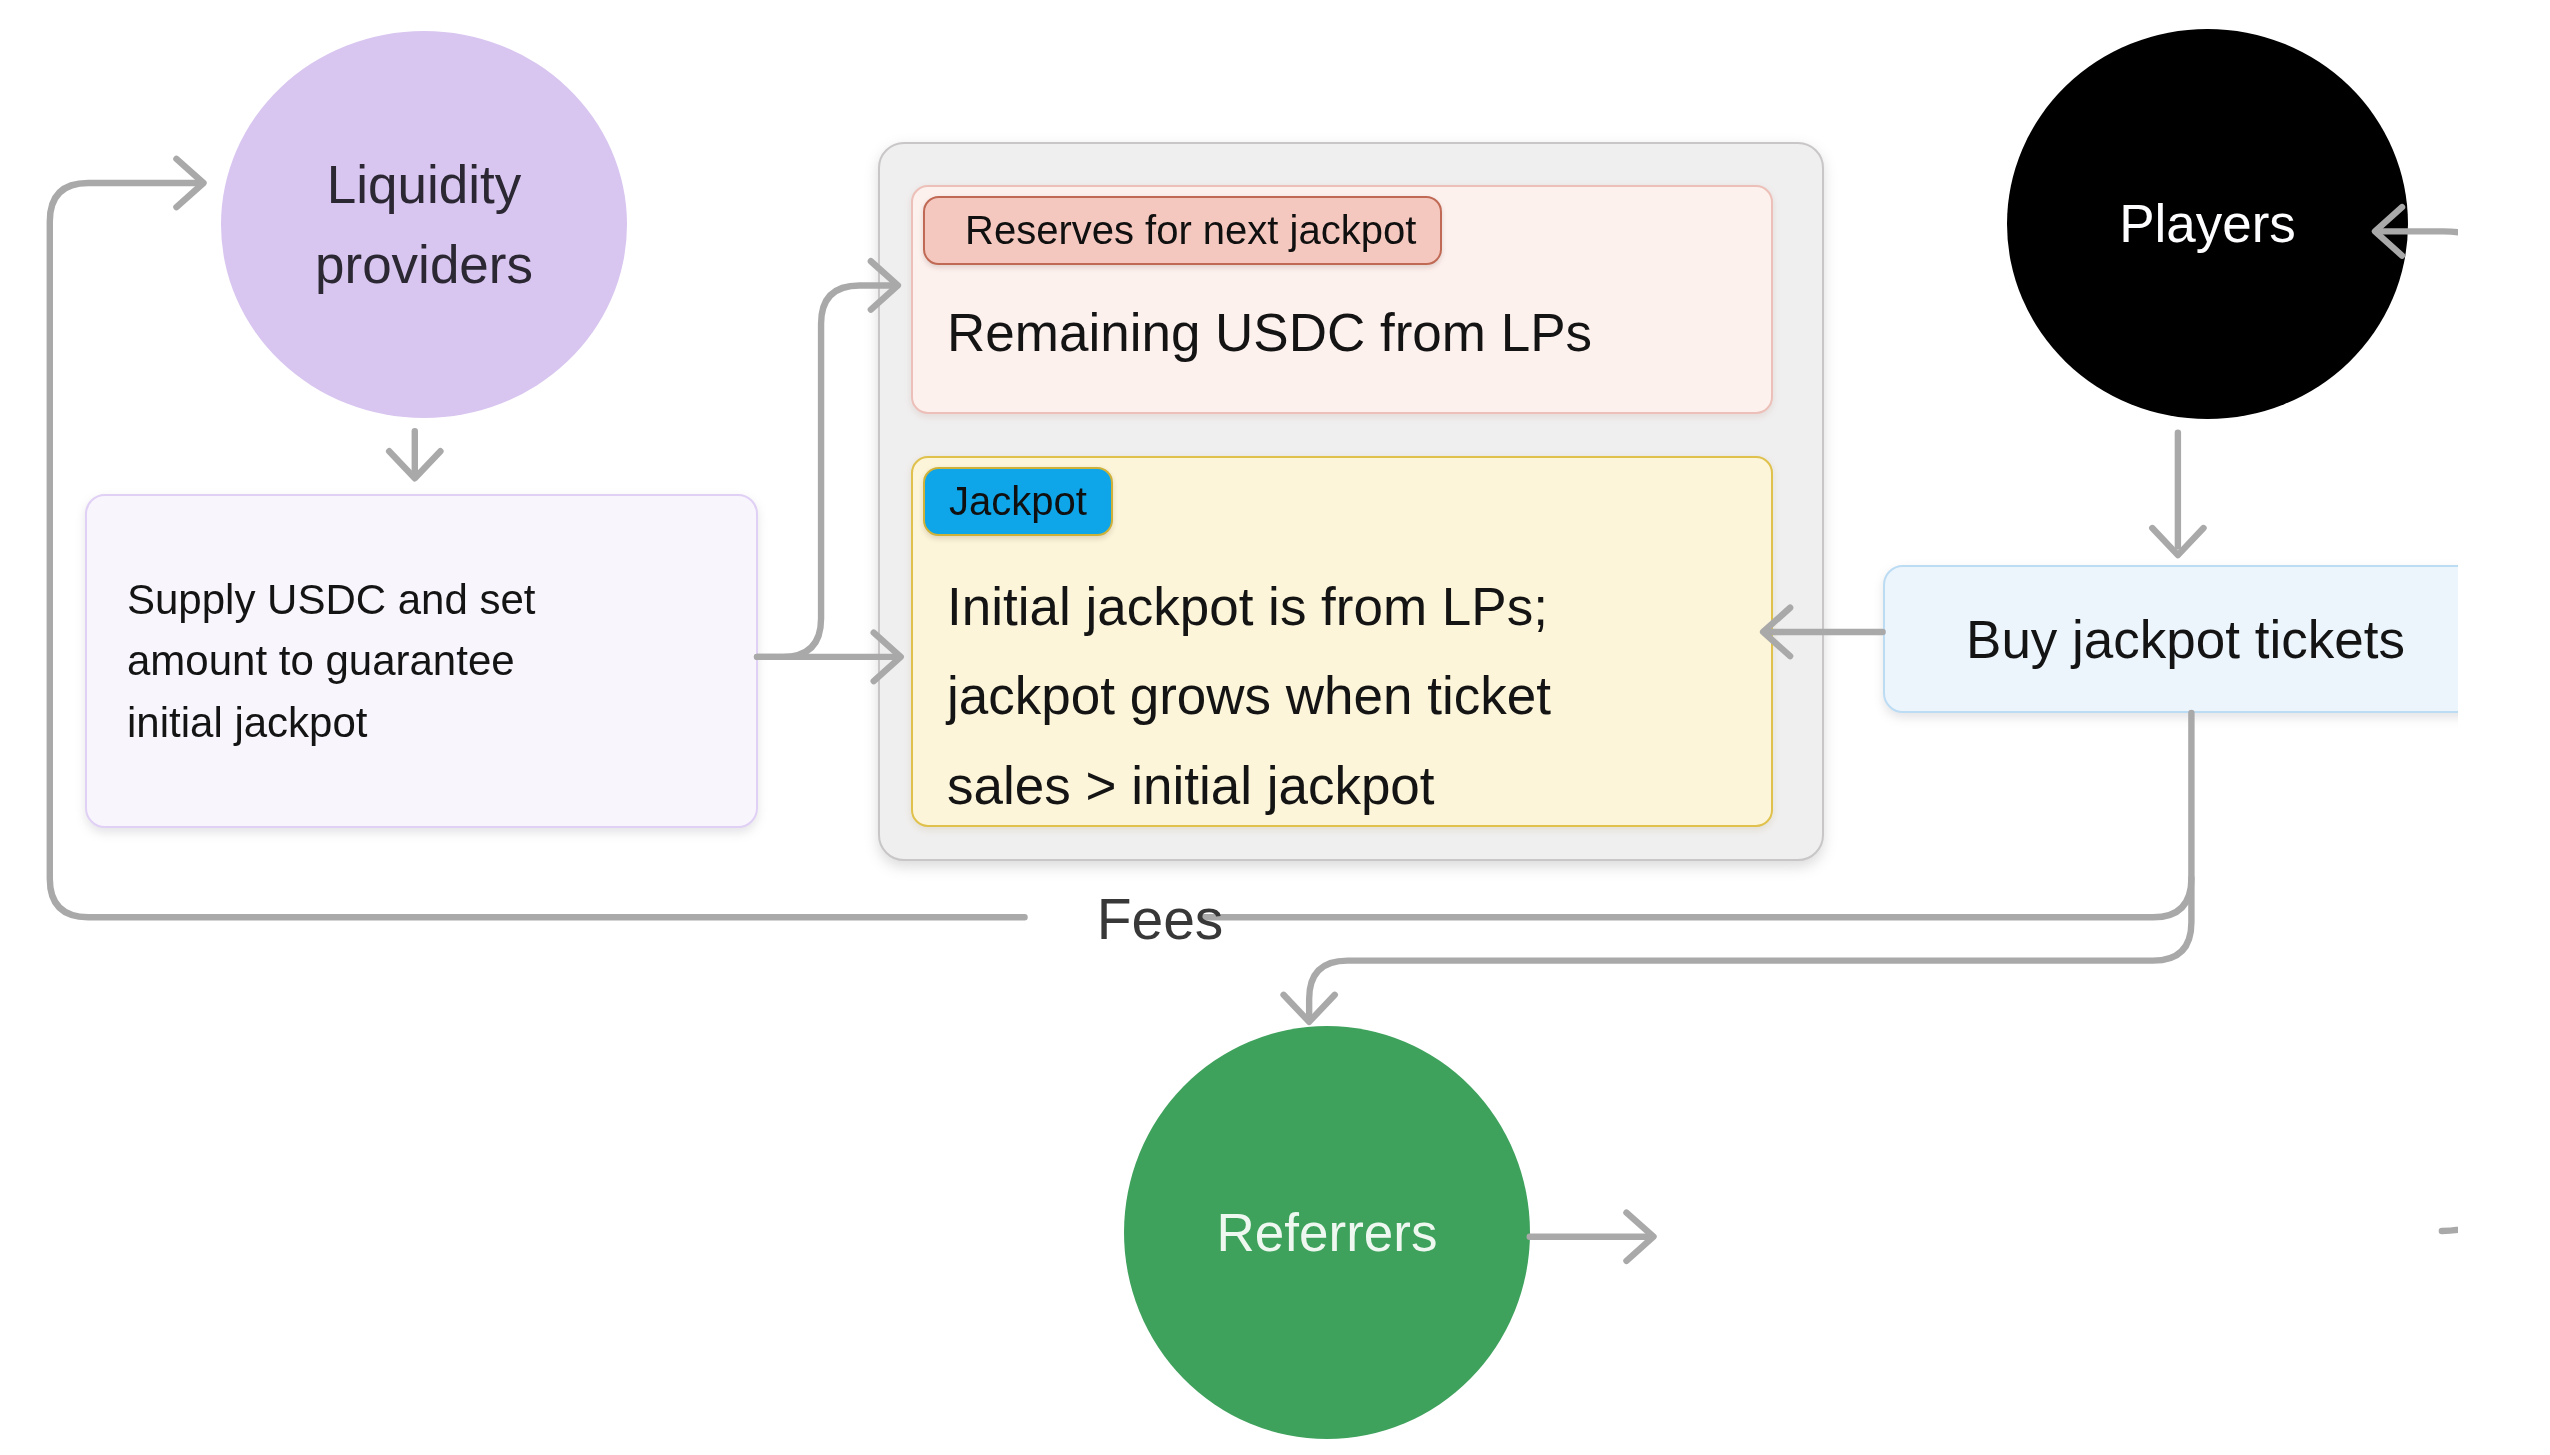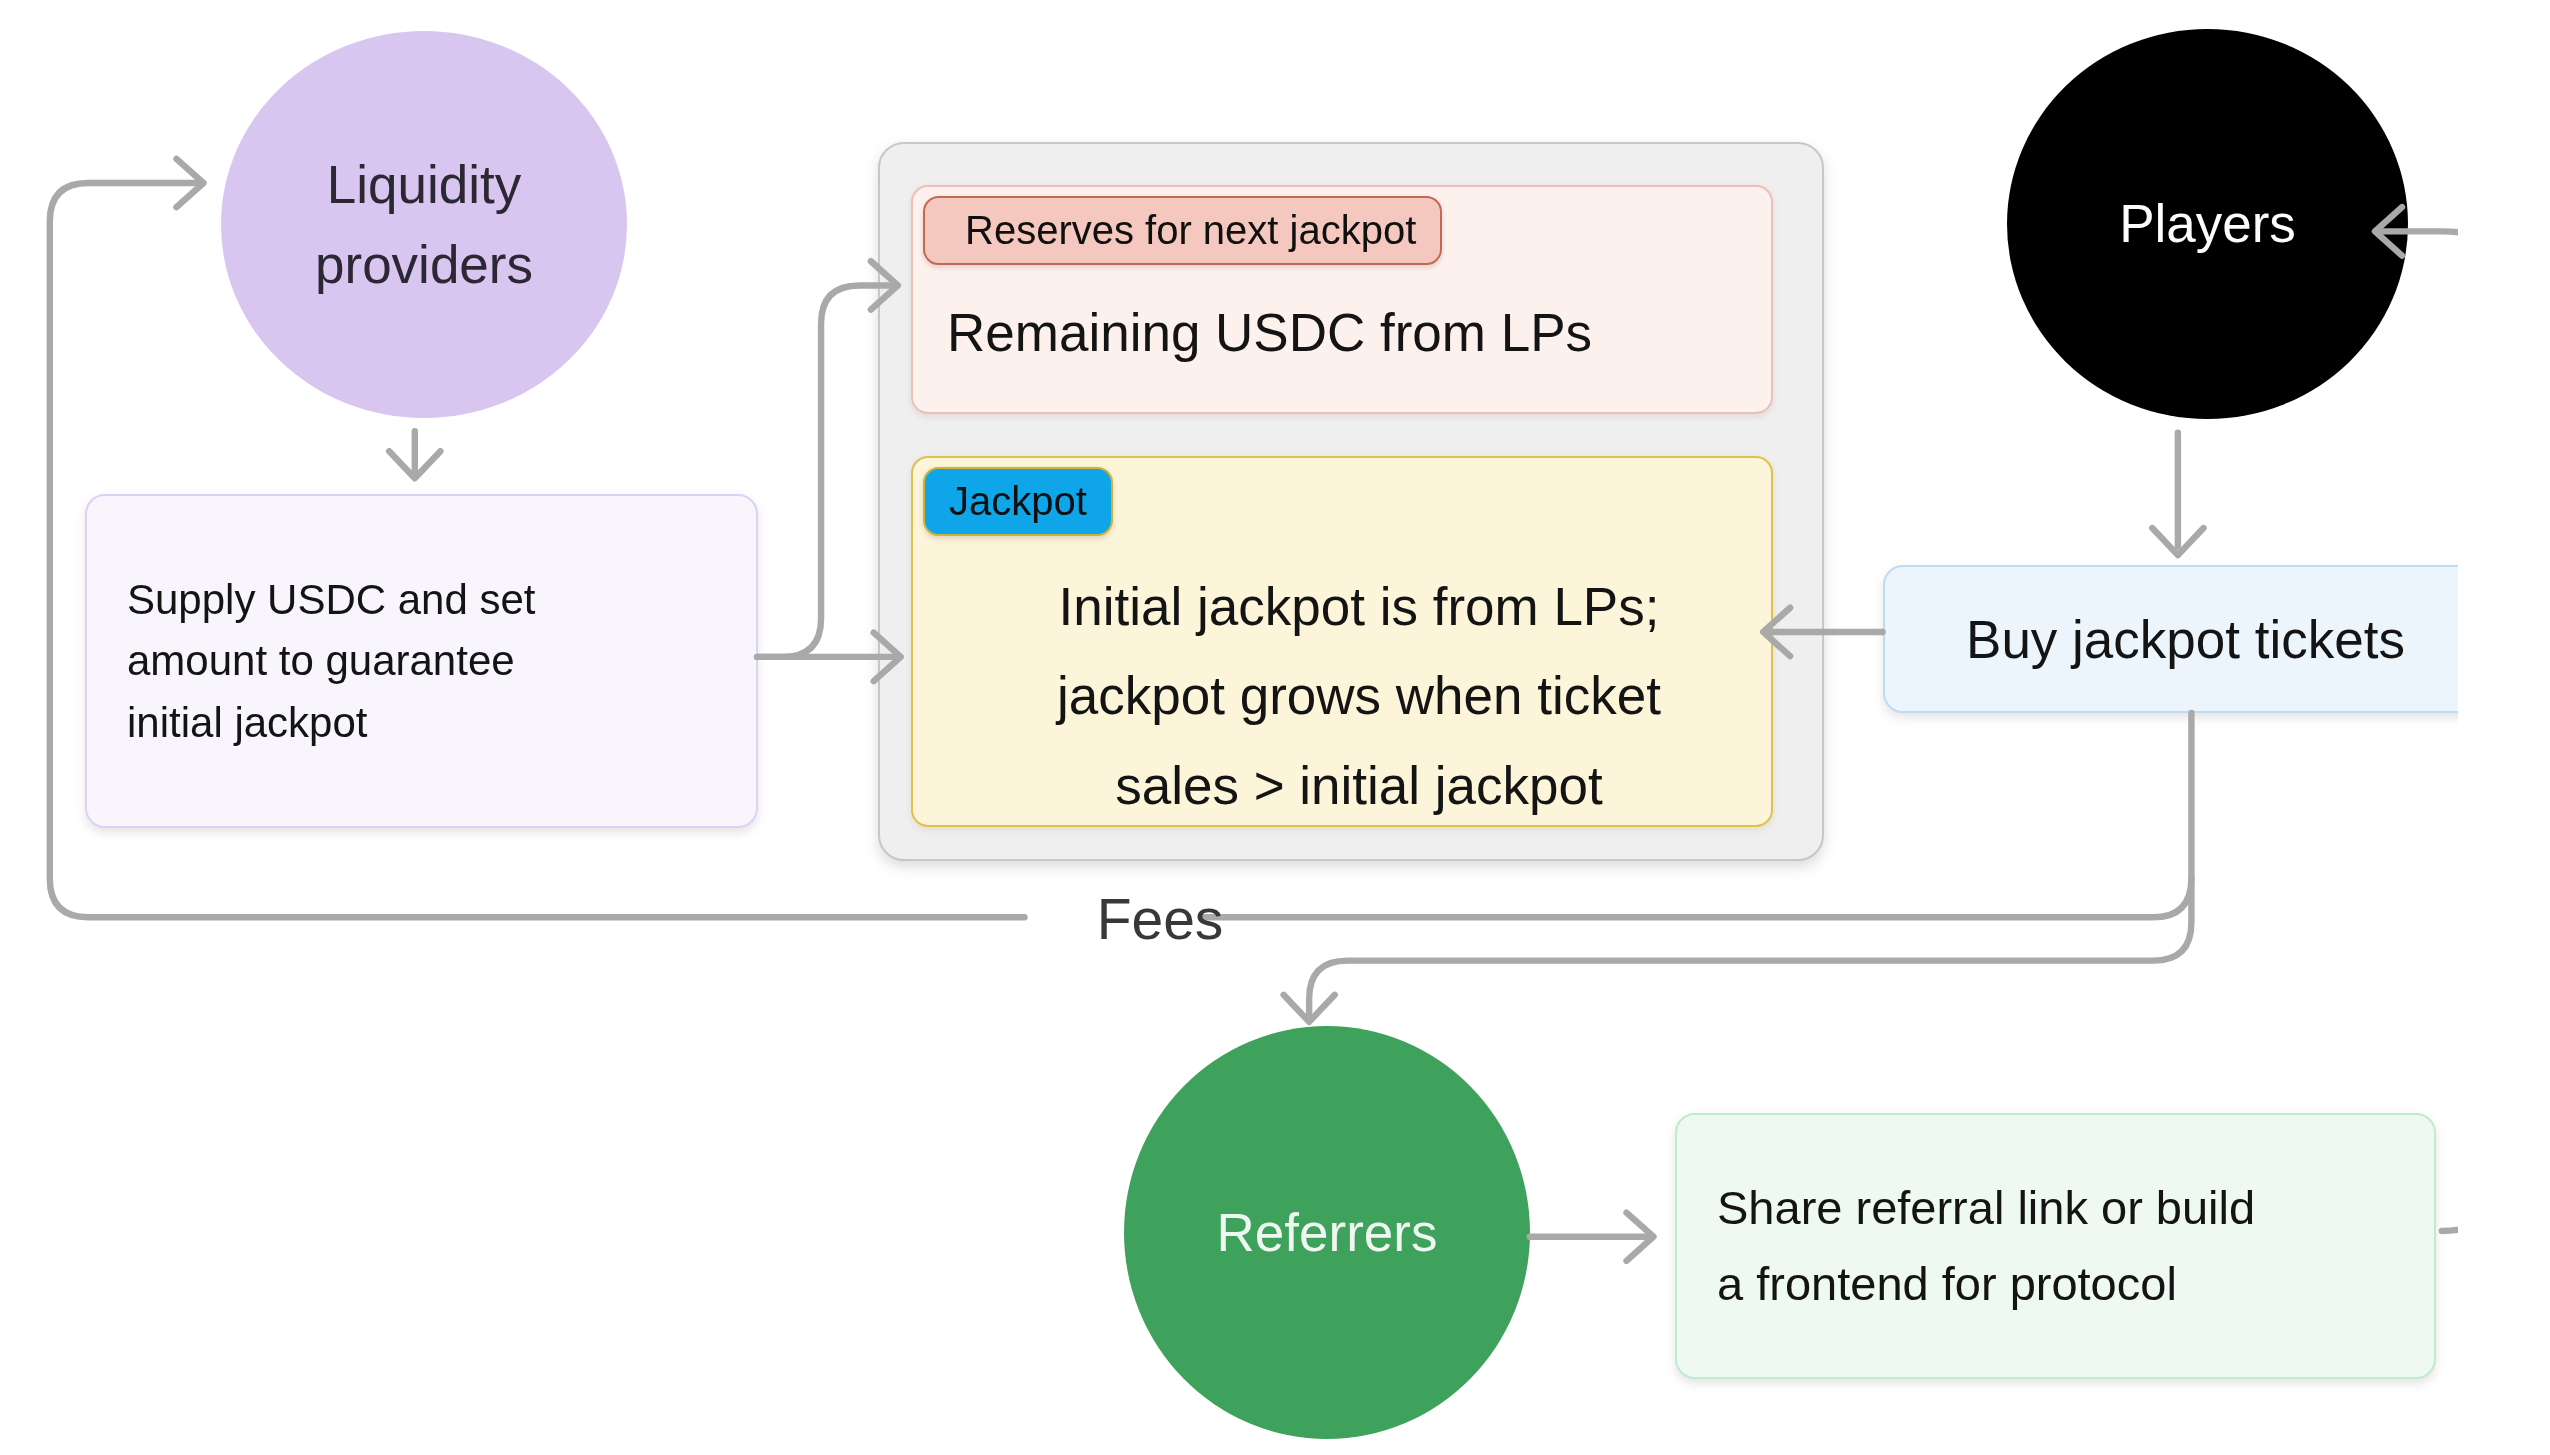--- a/index.html
+++ b/index.html
@@ -79,21 +79,21 @@
     margin: 8.5px 0 0 10px; padding: 10px 24px;
     border-radius: 15.7px; font-size: 40px; color: #101010;
     box-shadow: 0 2.1px 5.7px rgba(120,90,80,0.20);
   }
   .reserves-tag { background: #f5c8bf; border: 2.8px solid #c06a55; padding-left: 40px; }
   .jackpot-tag  { background: #0ea5e9; border: 2.8px solid #ceb139; }
   .inner-text {
     margin-left: 34px; color: #141414; font-size: 53px; white-space: pre;
   }
   .reserves-text { margin-top: 37px; }
-  .jackpot-text { margin-top: 26px; line-height: 1.69; text-align: center; }
+  .jackpot-text { margin-top: 26px; line-height: 1.69; }
 
   
   .fees-label {
     position: absolute; left: 1112px; top: 919px;
     transform: translate(-50%, -50%);
     font-size: 57px; color: #383838; z-index: 6;
     background: transparent;
     margin-left: 48px;
   }
 </style>
@@ -167,19 +167,15 @@
   <div class="node box buy-box">
     <span class="txt">Buy jackpot tickets</span>
   </div>
 
   <div class="fees-label">Fees</div>
 
   <div class="node circle referrers-circle">
     <span class="txt">Referrers</span>
   </div>
 
-  <div class="node box share-box">
-    <span class="txt">Share referral link or build
-a frontend for protocol</span>
-  </div>
 
 </div>
 
 
 </body></html>

